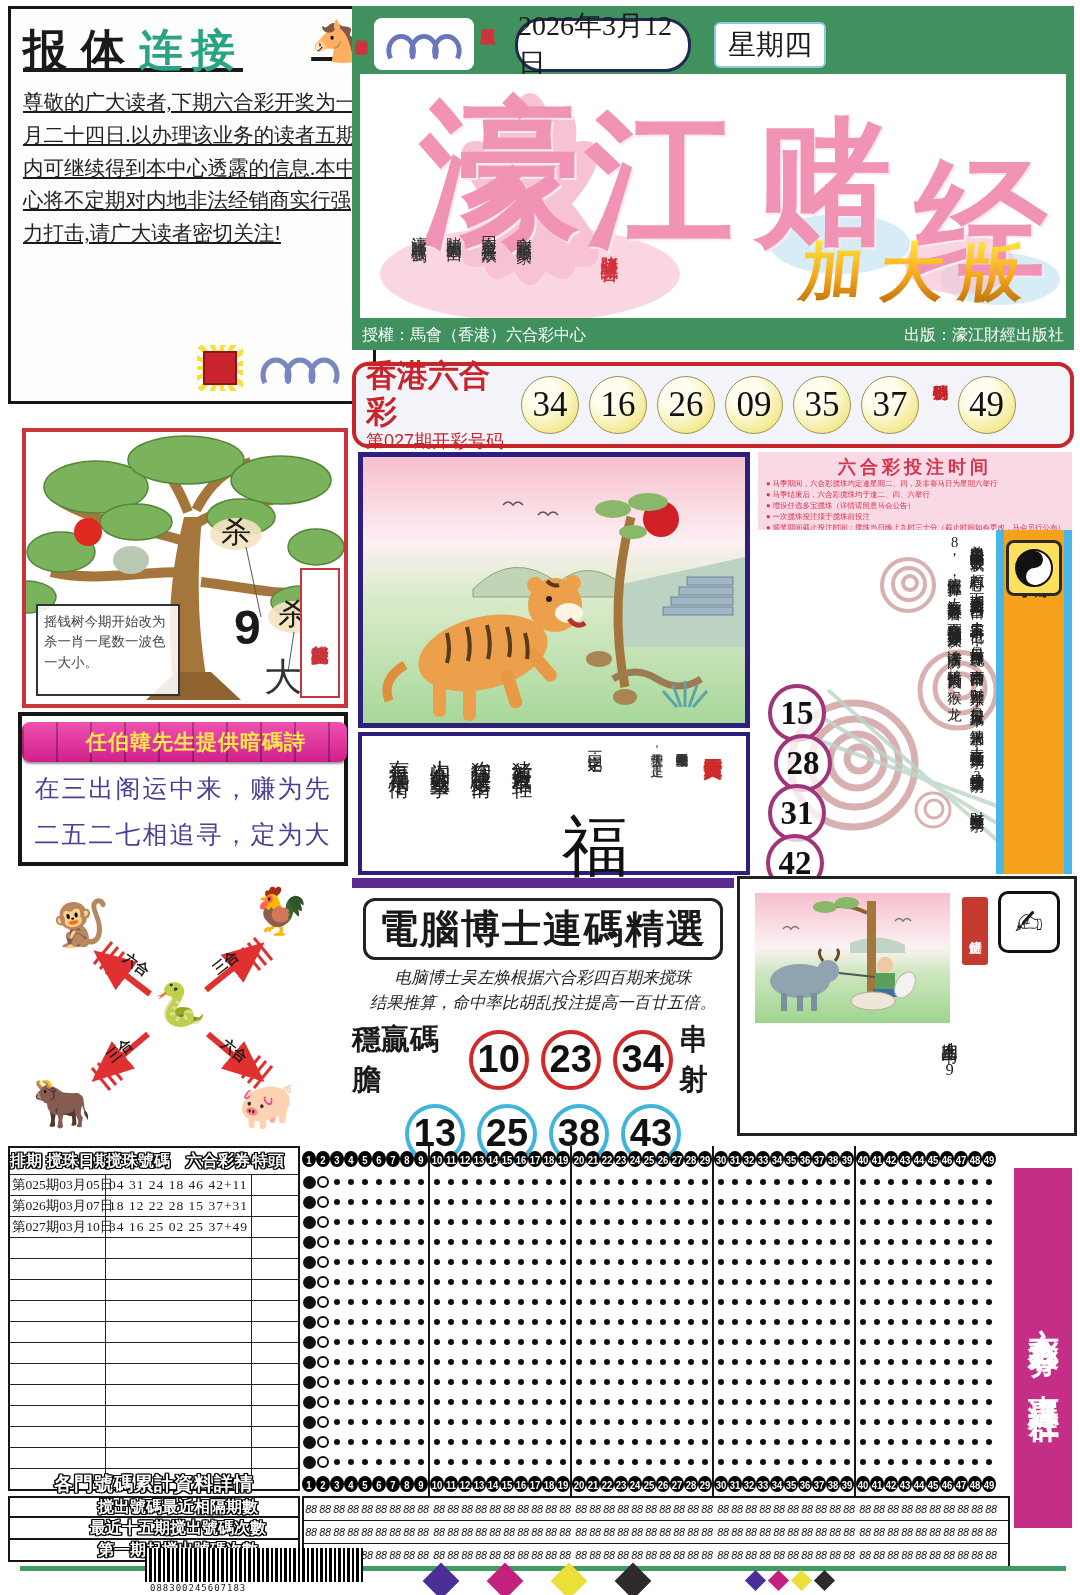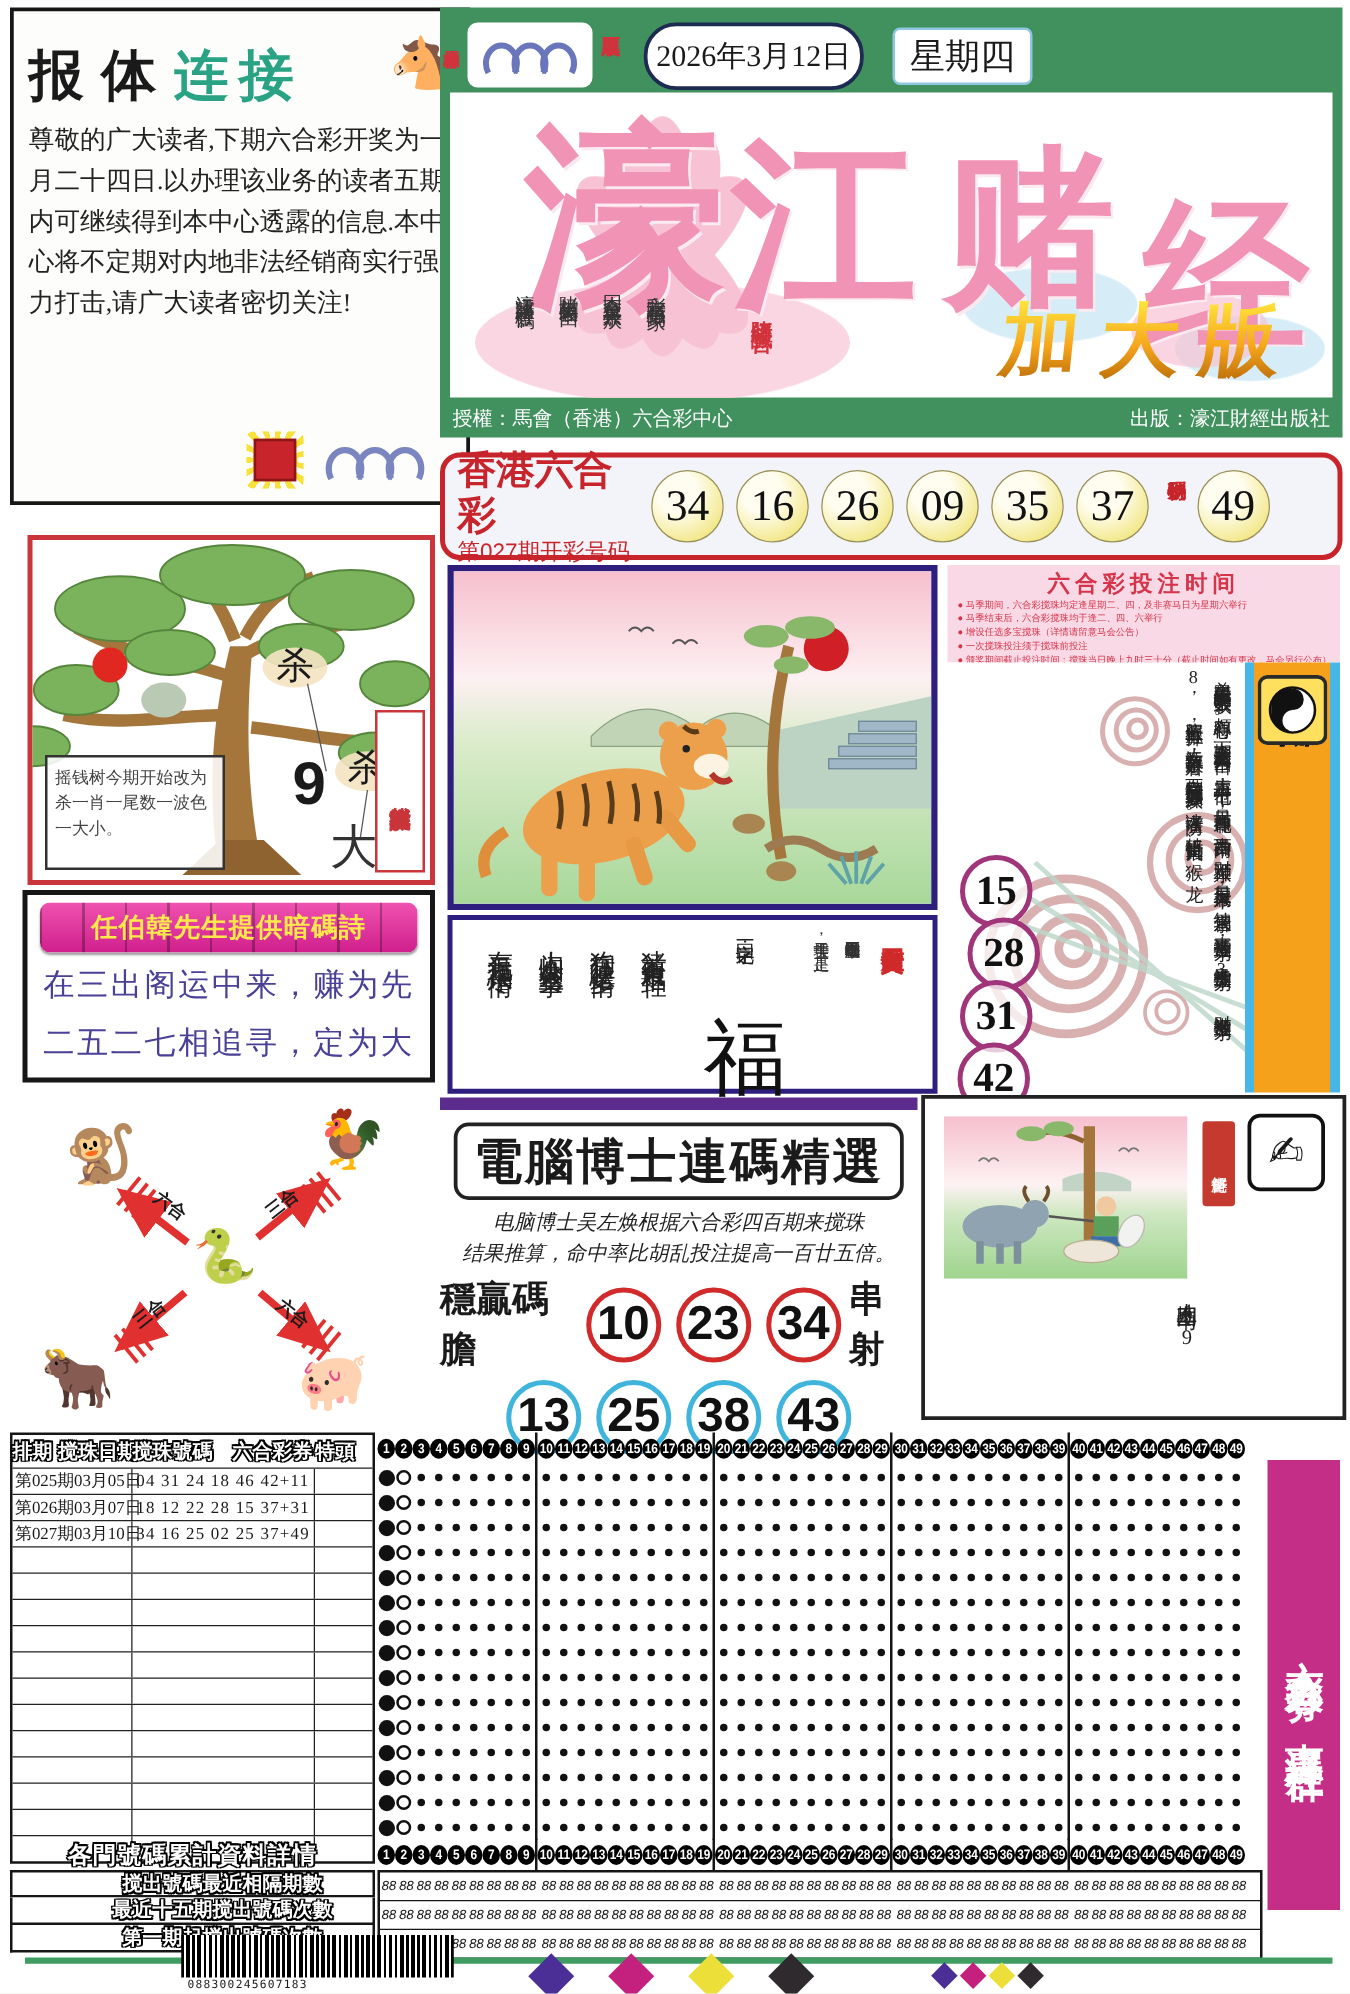--- a/index.html
+++ b/index.html
@@ -5,39 +5,39 @@
   html,body{margin:0;padding:0;background:#e8e8e4;}
   #page{position:relative;width:1080px;height:1595px;background:#fff;overflow:hidden;
         font-family:"Liberation Sans","DejaVu Sans",sans-serif;color:#1a1a1a;}
   .serif{font-family:"Liberation Serif","DejaVu Serif",serif;}
   .abs{position:absolute;}
   .vtext{writing-mode:vertical-rl;text-orientation:upright;}
   .outline{color:#fff;font-weight:bold;
     text-shadow:-1.3px -1.3px 0 #000,1.3px -1.3px 0 #000,-1.3px 1.3px 0 #000,1.3px 1.3px 0 #000,0 1.3px 0 #000,0 -1.3px 0 #000,1.3px 0 0 #000,-1.3px 0 0 #000;}
 
   
-  .notice-box{left:8px;top:6px;width:368px;height:398px;border:3px solid #161616;background:#fdfdfb;padding:22px 12px;box-sizing:border-box;}
+  .notice-box{left:8px;top:6px;width:368px;height:398px;border:3px solid #161616;background:#fdfdfb;padding:12px 12px;box-sizing:border-box;text-decoration:underline;}
   .nb-titlerow{display:flex;align-items:flex-start;}
   .nb-black{font-size:44px;font-weight:bold;letter-spacing:14px;font-family:"Liberation Serif",serif;}
   .nb-teal{font-size:44px;font-weight:bold;color:#2aa385;letter-spacing:8px;font-family:"Liberation Serif",serif;}
   .nb-horse{font-size:40px;margin-left:auto;line-height:1;}
   .nb-body{margin-top:6px;font-size:20.5px;line-height:1.6;font-family:"Liberation Serif","DejaVu Serif",serif;color:#222;}
   .nb-stamps{position:absolute;right:30px;bottom:10px;display:flex;align-items:center;gap:14px;}
   .stamp{width:46px;height:46px;background:
      radial-gradient(#f8e13a 55%,transparent 56%),
      repeating-conic-gradient(#f8e13a 0 12deg,transparent 12deg 24deg);border-radius:6px;display:flex;align-items:center;justify-content:center;}
   .stamp-inner{width:30px;height:30px;background:#c8242b;border:2px solid #8e1418;}
 
   
   .masthead{left:352px;top:6px;width:722px;height:344px;background:#40915e;}
   .mh-left-label{left:2px;top:24px;font-size:13px;font-weight:bold;color:#d2323c;line-height:1.05;}
   .mh-shoe-box{left:22px;top:12px;width:100px;height:52px;background:#fff;border-radius:8px;display:flex;align-items:center;justify-content:center;}
   .mh-original{left:128px;top:12px;font-size:15px;font-weight:bold;color:#d2323c;line-height:1.05;}
   .pill{background:#fff;display:flex;align-items:center;justify-content:center;font-family:"Liberation Serif",serif;}
-  .mh-date{left:163px;top:12px;width:170px;height:48px;border:3px solid #1d2a52;border-radius:26px;font-size:24px;}
+  .mh-date{left:163px;top:12px;width:170px;height:48px;border:3px solid #1d2a52;border-radius:26px;font-size:28px;}
   .mh-week{left:362px;top:16px;width:108px;height:42px;border:2px solid #8fc7e0;border-radius:6px;font-size:28px;}
   .mh-main{left:8px;top:68px;width:706px;height:244px;background:#fff;overflow:hidden;}
   .mh-char{position:absolute;font-family:"Liberation Serif","DejaVu Serif",serif;font-weight:bold;color:#f193b4;text-shadow:2px 2px 0 #fceaf1;}
   .mh-slogans{position:absolute;left:34px;top:150px;height:96px;font-size:15.5px;color:#333;font-family:"Liberation Serif",serif;letter-spacing:2px;}
   .mh-slogans > div{margin-left:14px;}
   .mh-motto{position:absolute;left:238px;top:168px;font-size:17px;font-weight:bold;color:#d2323c;letter-spacing:3px;}
   .mh-edition{position:absolute;right:26px;bottom:2px;font-size:64px;font-weight:bold;letter-spacing:16px;transform:skewX(-6deg);
       background:linear-gradient(180deg,#ffe23a 15%,#f5a61d 55%,#b96a07 90%);-webkit-background-clip:text;background-clip:text;color:#e8a411;-webkit-text-fill-color:transparent;
       font-family:"Liberation Serif",serif;text-shadow:none;}
   .mh-bottom{position:absolute;left:0;bottom:4px;width:100%;display:flex;justify-content:space-between;color:#fff;font-size:16px;padding:0 10px;box-sizing:border-box;}
@@ -53,21 +53,21 @@
 
   
   .money-tree{left:22px;top:428px;width:326px;height:280px;border:4px solid #c9353a;background:#fff;box-sizing:border-box;}
   .mt-note{position:absolute;left:10px;bottom:8px;width:144px;height:92px;border:2px solid #333;background:rgba(255,255,255,.88);font-size:13.5px;line-height:1.5;padding:6px;box-sizing:border-box;font-family:"Liberation Serif",serif;color:#444;}
   .mt-side{position:absolute;right:4px;bottom:6px;width:36px;height:126px;border:2px solid #c9353a;background:#fff;color:#c9353a;font-size:17px;font-weight:bold;display:flex;align-items:center;justify-content:center;}
 
   
   .poem-box{left:18px;top:712px;width:330px;height:154px;border:4px solid #161616;background:#fff;box-sizing:border-box;text-align:center;}
   .pb-title{margin:6px auto 4px;width:302px;height:40px;border-radius:8px;background:
       repeating-linear-gradient(90deg,rgba(0,0,0,.28) 0 2px,transparent 2px 34px),linear-gradient(#ef52b0,#d01f8c);
-      color:#ffe84a;font-size:21px;font-weight:bold;display:flex;align-items:center;justify-content:center;letter-spacing:1px;box-shadow:0 2px 2px rgba(0,0,0,.4);}
+      color:#ffe84a;font-size:21px;font-weight:bold;display:flex;align-items:center;justify-content:center;letter-spacing:1px;box-shadow:0 2px 2px rgba(0,0,0,.4);padding-left:23px;}
   .pb-line{font-size:25px;color:#4a4096;font-family:"Liberation Serif",serif;letter-spacing:2px;line-height:1.85;}
 
   
   .zodiac{left:10px;top:872px;width:338px;height:272px;background:#fff;}
   .zd-animal{position:absolute;line-height:1;}
 
   
   .tiger-box{left:358px;top:452px;width:392px;height:276px;border:5px solid #2e1f7e;box-sizing:border-box;background:#fff;}
   
   .fortune-box{left:358px;top:732px;width:392px;height:143px;border:4px solid #2e1f7e;box-sizing:border-box;background:#fff;padding:8px 10px;}

